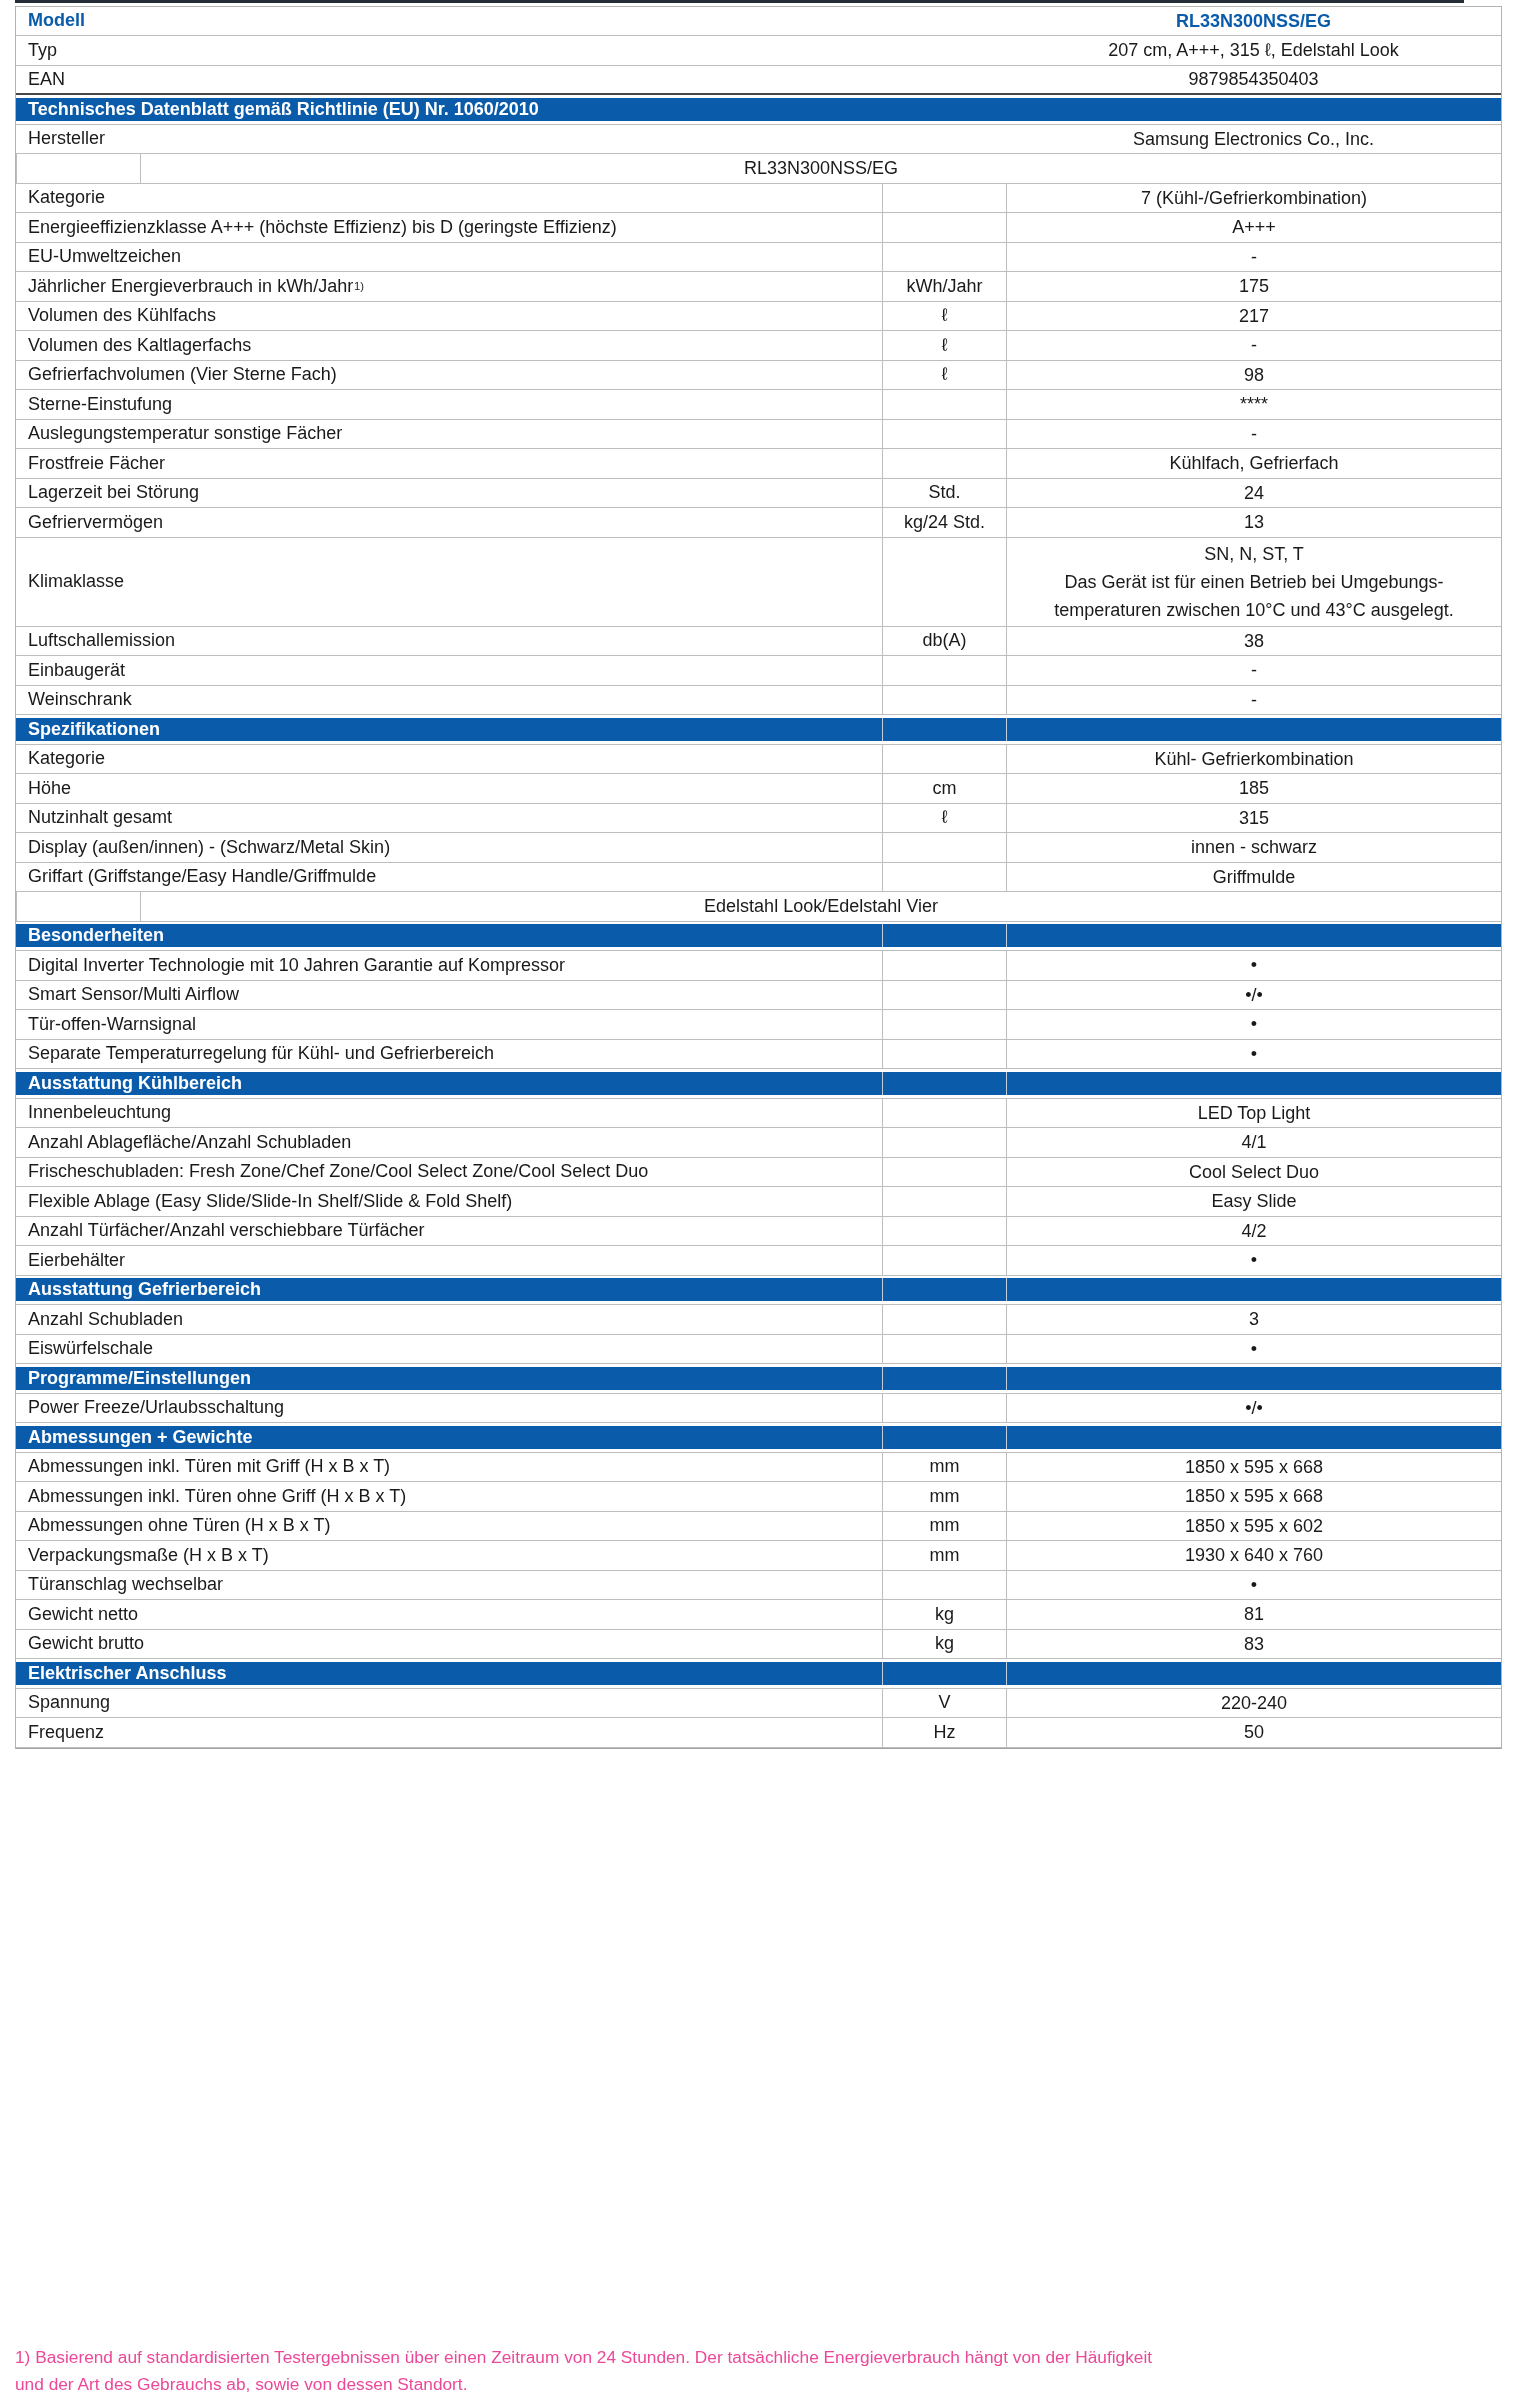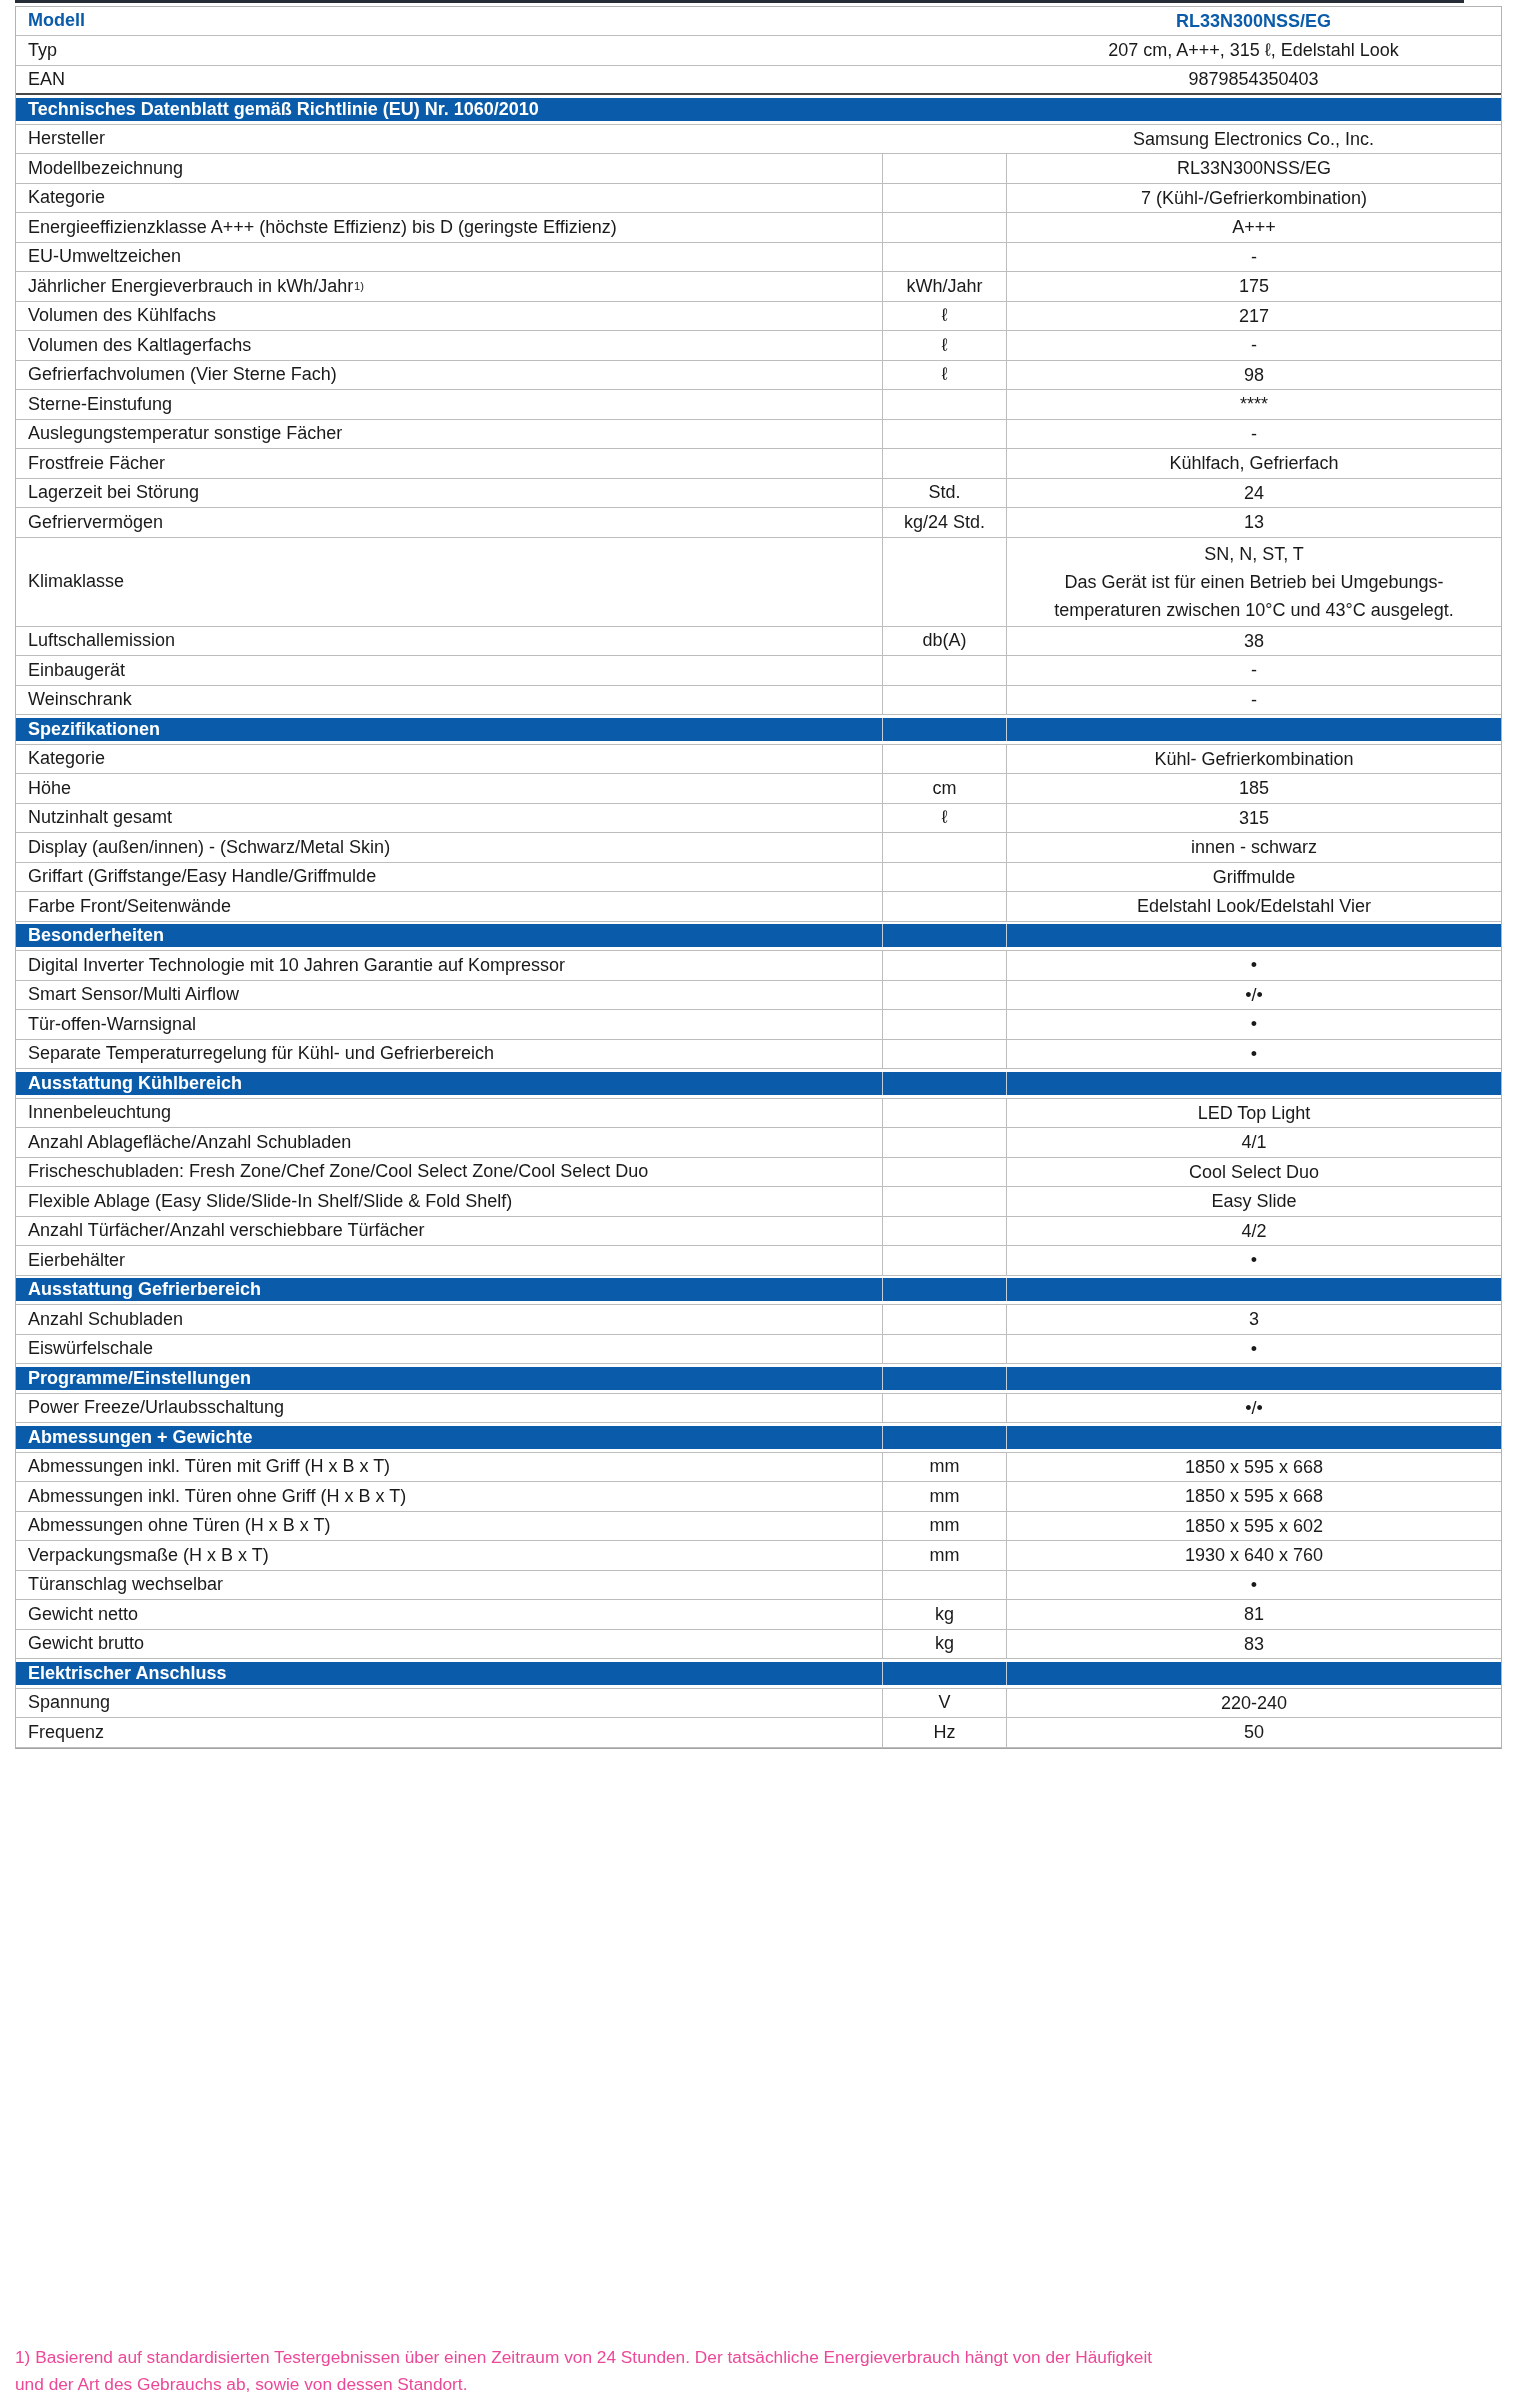--- a/index.html
+++ b/index.html
@@ -81,21 +81,20 @@
       </div>
       <div class="r bar">
         <div class="bar-fill">Technisches Datenblatt gemäß Richtlinie (EU) Nr. 1060/2010</div>
       </div>
       <div class="r top">
         <div class="c c1">Hersteller</div>
         <div class="c c2"></div>
         <div class="c c3">Samsung Electronics Co., Inc.</div>
       </div>
       <div class="r">
-        <div class="c c1">Modellbezeichnung</div>
         <div class="c c2"></div>
         <div class="c c3">RL33N300NSS/EG</div>
       </div>
       <div class="r">
         <div class="c c1">Kategorie</div>
         <div class="c c2"></div>
         <div class="c c3">7 (Kühl-/Gefrierkombination)</div>
       </div>
       <div class="r">
         <div class="c c1">Energieeffizienzklasse A+++ (höchste Effizienz) bis D (geringste Effizienz)</div>
@@ -200,21 +199,20 @@
         <div class="c c1">Display (außen/innen) - (Schwarz/Metal Skin)</div>
         <div class="c c2"></div>
         <div class="c c3">innen - schwarz</div>
       </div>
       <div class="r">
         <div class="c c1">Griffart (Griffstange/Easy Handle/Griffmulde</div>
         <div class="c c2"></div>
         <div class="c c3">Griffmulde</div>
       </div>
       <div class="r">
-        <div class="c c1">Farbe Front/Seitenwände</div>
         <div class="c c2"></div>
         <div class="c c3">Edelstahl Look/Edelstahl Vier</div>
       </div>
       <div class="r bar">
         <div class="bar-fill">Besonderheiten</div>
         <div class="bar-div d1"></div>
         <div class="bar-div d2"></div>
       </div>
       <div class="r">
         <div class="c c1">Digital Inverter Technologie mit 10 Jahren Garantie auf Kompressor</div>

